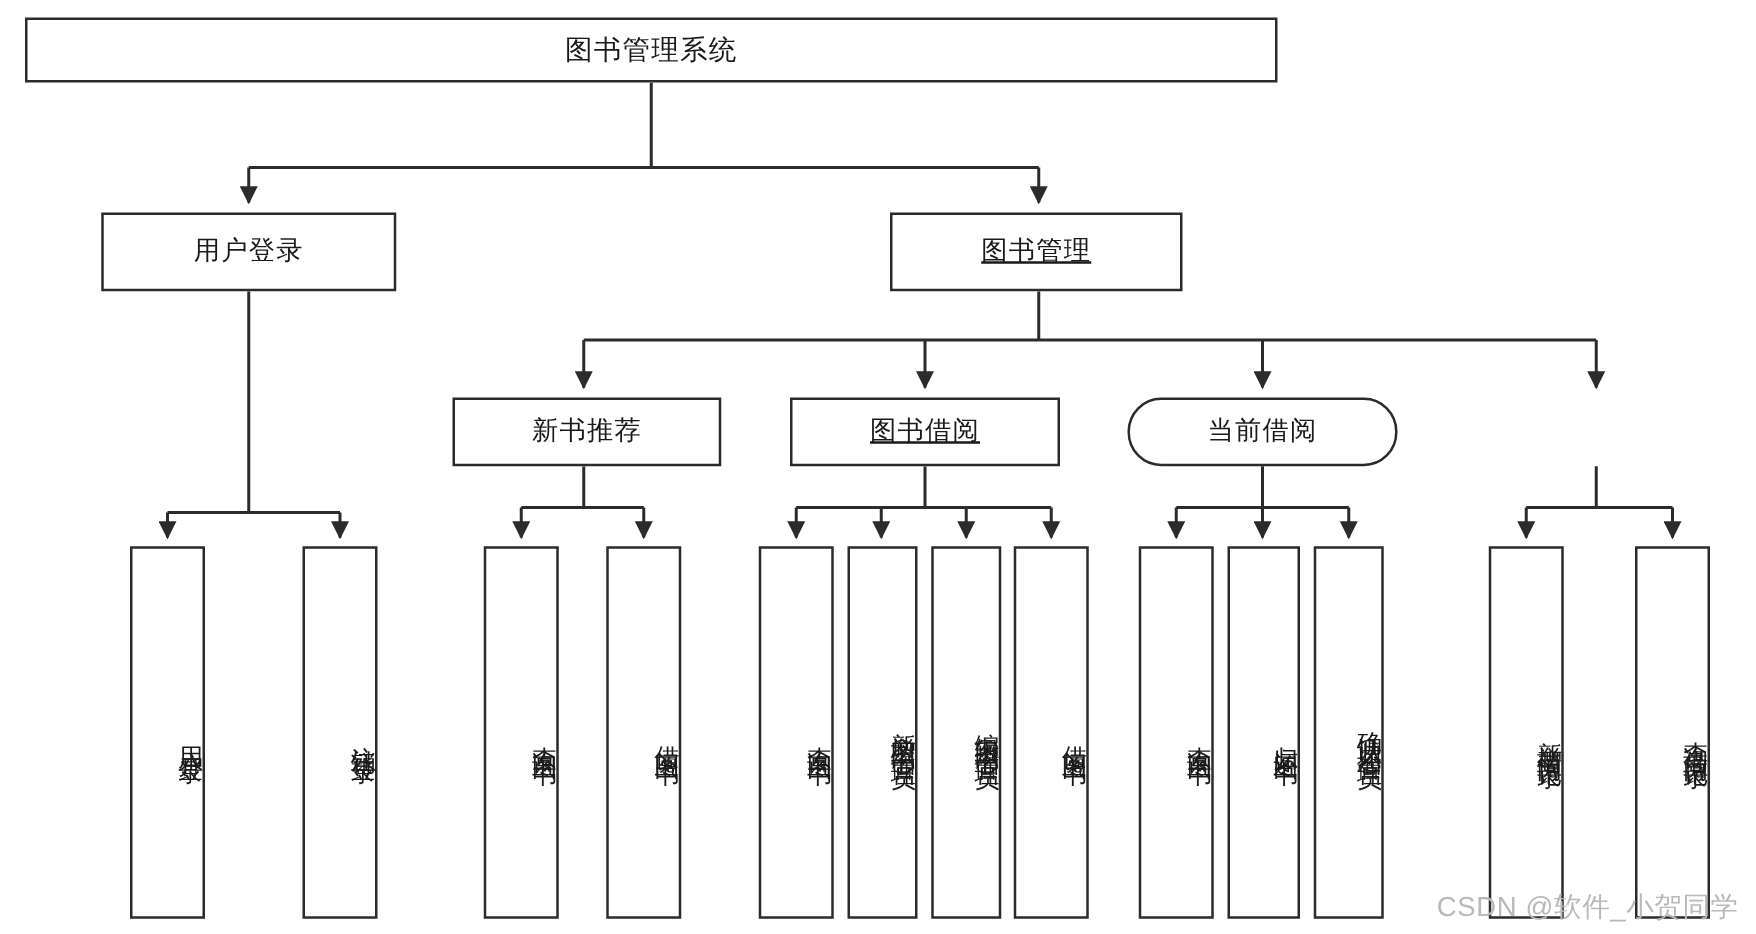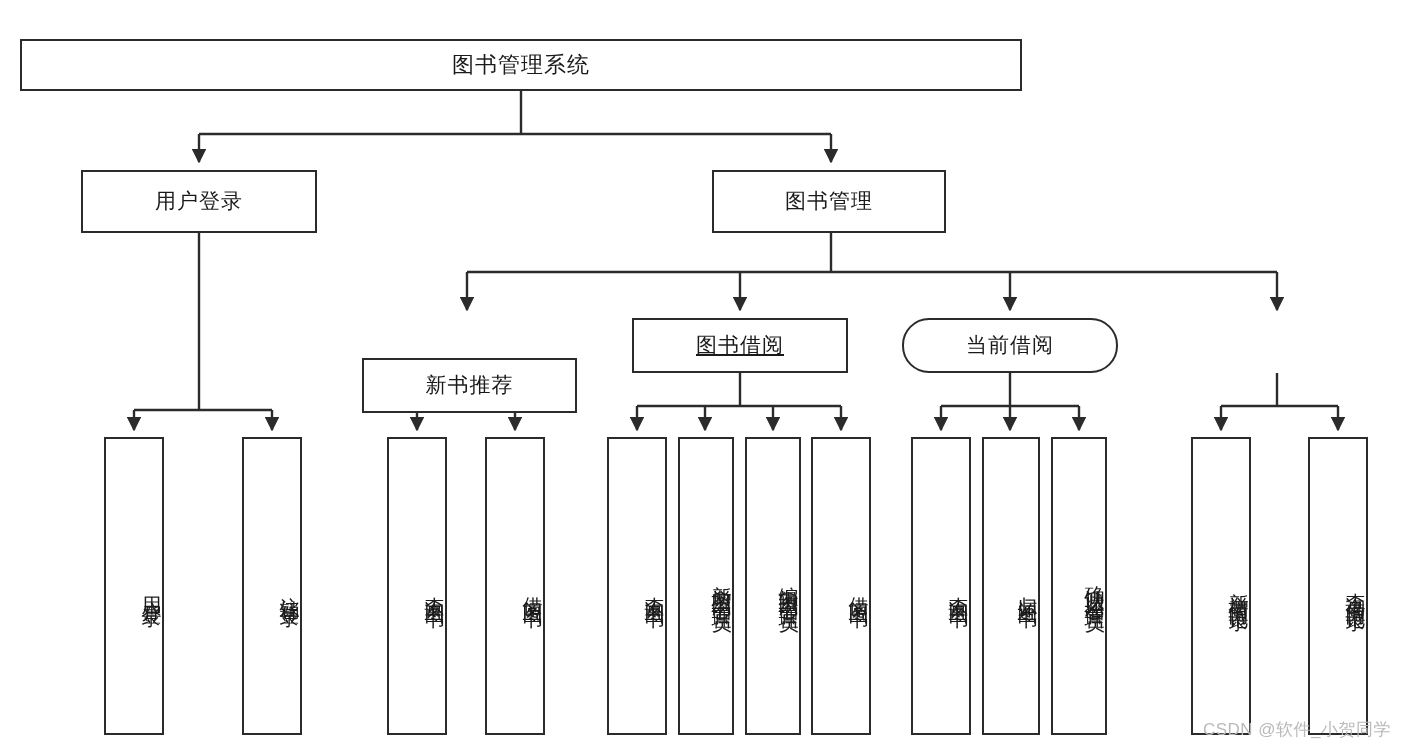--- a/index.html
+++ b/index.html
@@ -55,21 +55,21 @@
     left: 0;
     top: 0;
     width: 1405px;
     height: 747px;
     pointer-events: none;
   }
   .watermark {
     position: absolute;
     right: 14px;
     bottom: 6px;
-    font-size: 17px;
+    font-size: 22px;
     color: #b9b9b9;
     letter-spacing: 0.5px;
     white-space: nowrap;
   }
 </style>
 </head>
 <body>
 
 <div id="canvas">
 
@@ -116,32 +116,32 @@
       <path d="M 1010 406 L 1010 430" marker-end="url(#arrow)"></path>
       <path d="M 1079 406 L 1079 430" marker-end="url(#arrow)"></path>
 
       <path d="M 1277 373 L 1277 406"></path>
       <path d="M 1221 406 L 1338 406"></path>
       <path d="M 1221 406 L 1221 430" marker-end="url(#arrow)"></path>
       <path d="M 1338 406 L 1338 430" marker-end="url(#arrow)"></path>
     </g>
   </svg>
 
-  <div class="node root" style="left:20px; top:14px; width:1002px; height:52px;margin-top:25px;">
+  <div class="node root" style="left:20px; top:14px; width:1002px; height:52px;">
     <span>图书管理系统</span>
   </div>
 
   <div class="node h" style="left:81px; top:170px; width:236px; height:63px;">
     <span>用户登录</span>
   </div>
-  <div class="node h" style="left:712px; top:170px; width:234px; height:63px;">
+  <div class="node h" style="left:712px; top:170px; width:234px; height:63px;text-decoration:underline;">
     <span>图书管理</span>
   </div>
 
-  <div class="node h" style="left:362px; top:318px; width:215px; height:55px;margin-top:40px;">
+  <div class="node h" style="left:362px; top:318px; width:215px; height:55px;">
     <span>新书推荐</span>
   </div>
   <div class="node h" style="left:632px; top:318px; width:216px; height:55px;text-decoration:underline;">
     <span>图书借阅</span>
   </div>
   <div class="node h" style="left:902px; top:318px; width:216px; height:55px;border-radius:27px;">
     <span>当前借阅</span>
   </div>
 
   <div class="node leaf" style="left:104px; top:437px; width:60px; height:298px;">

